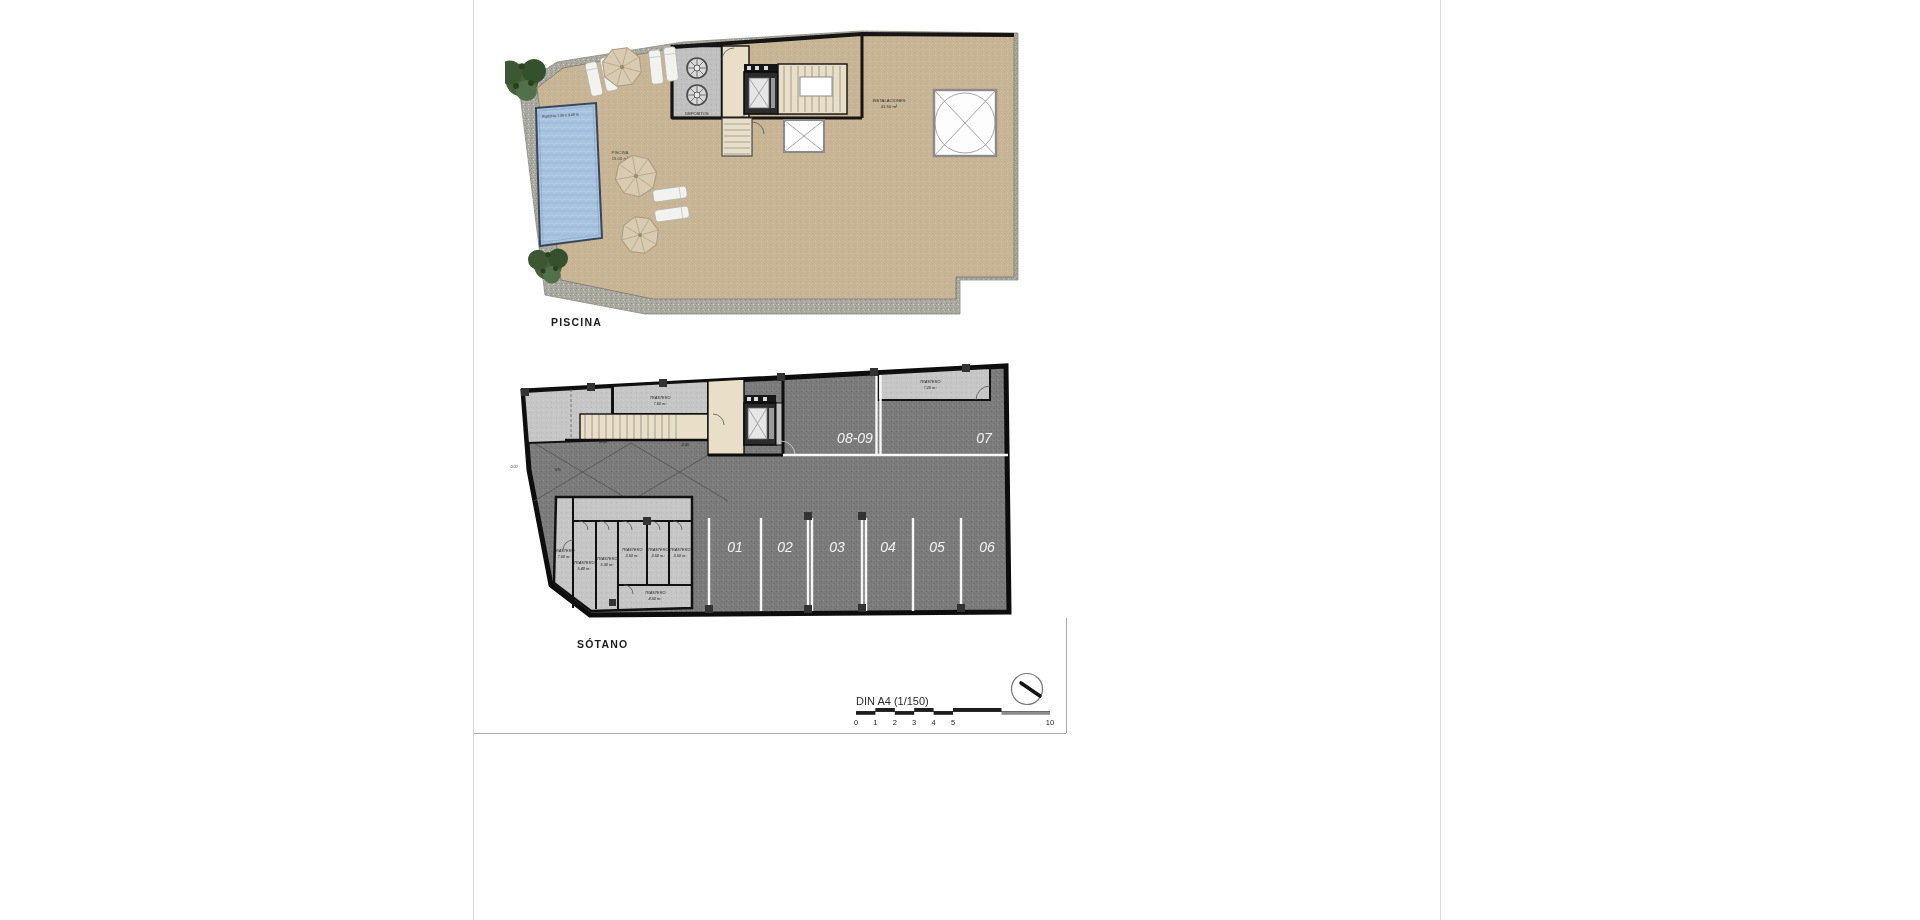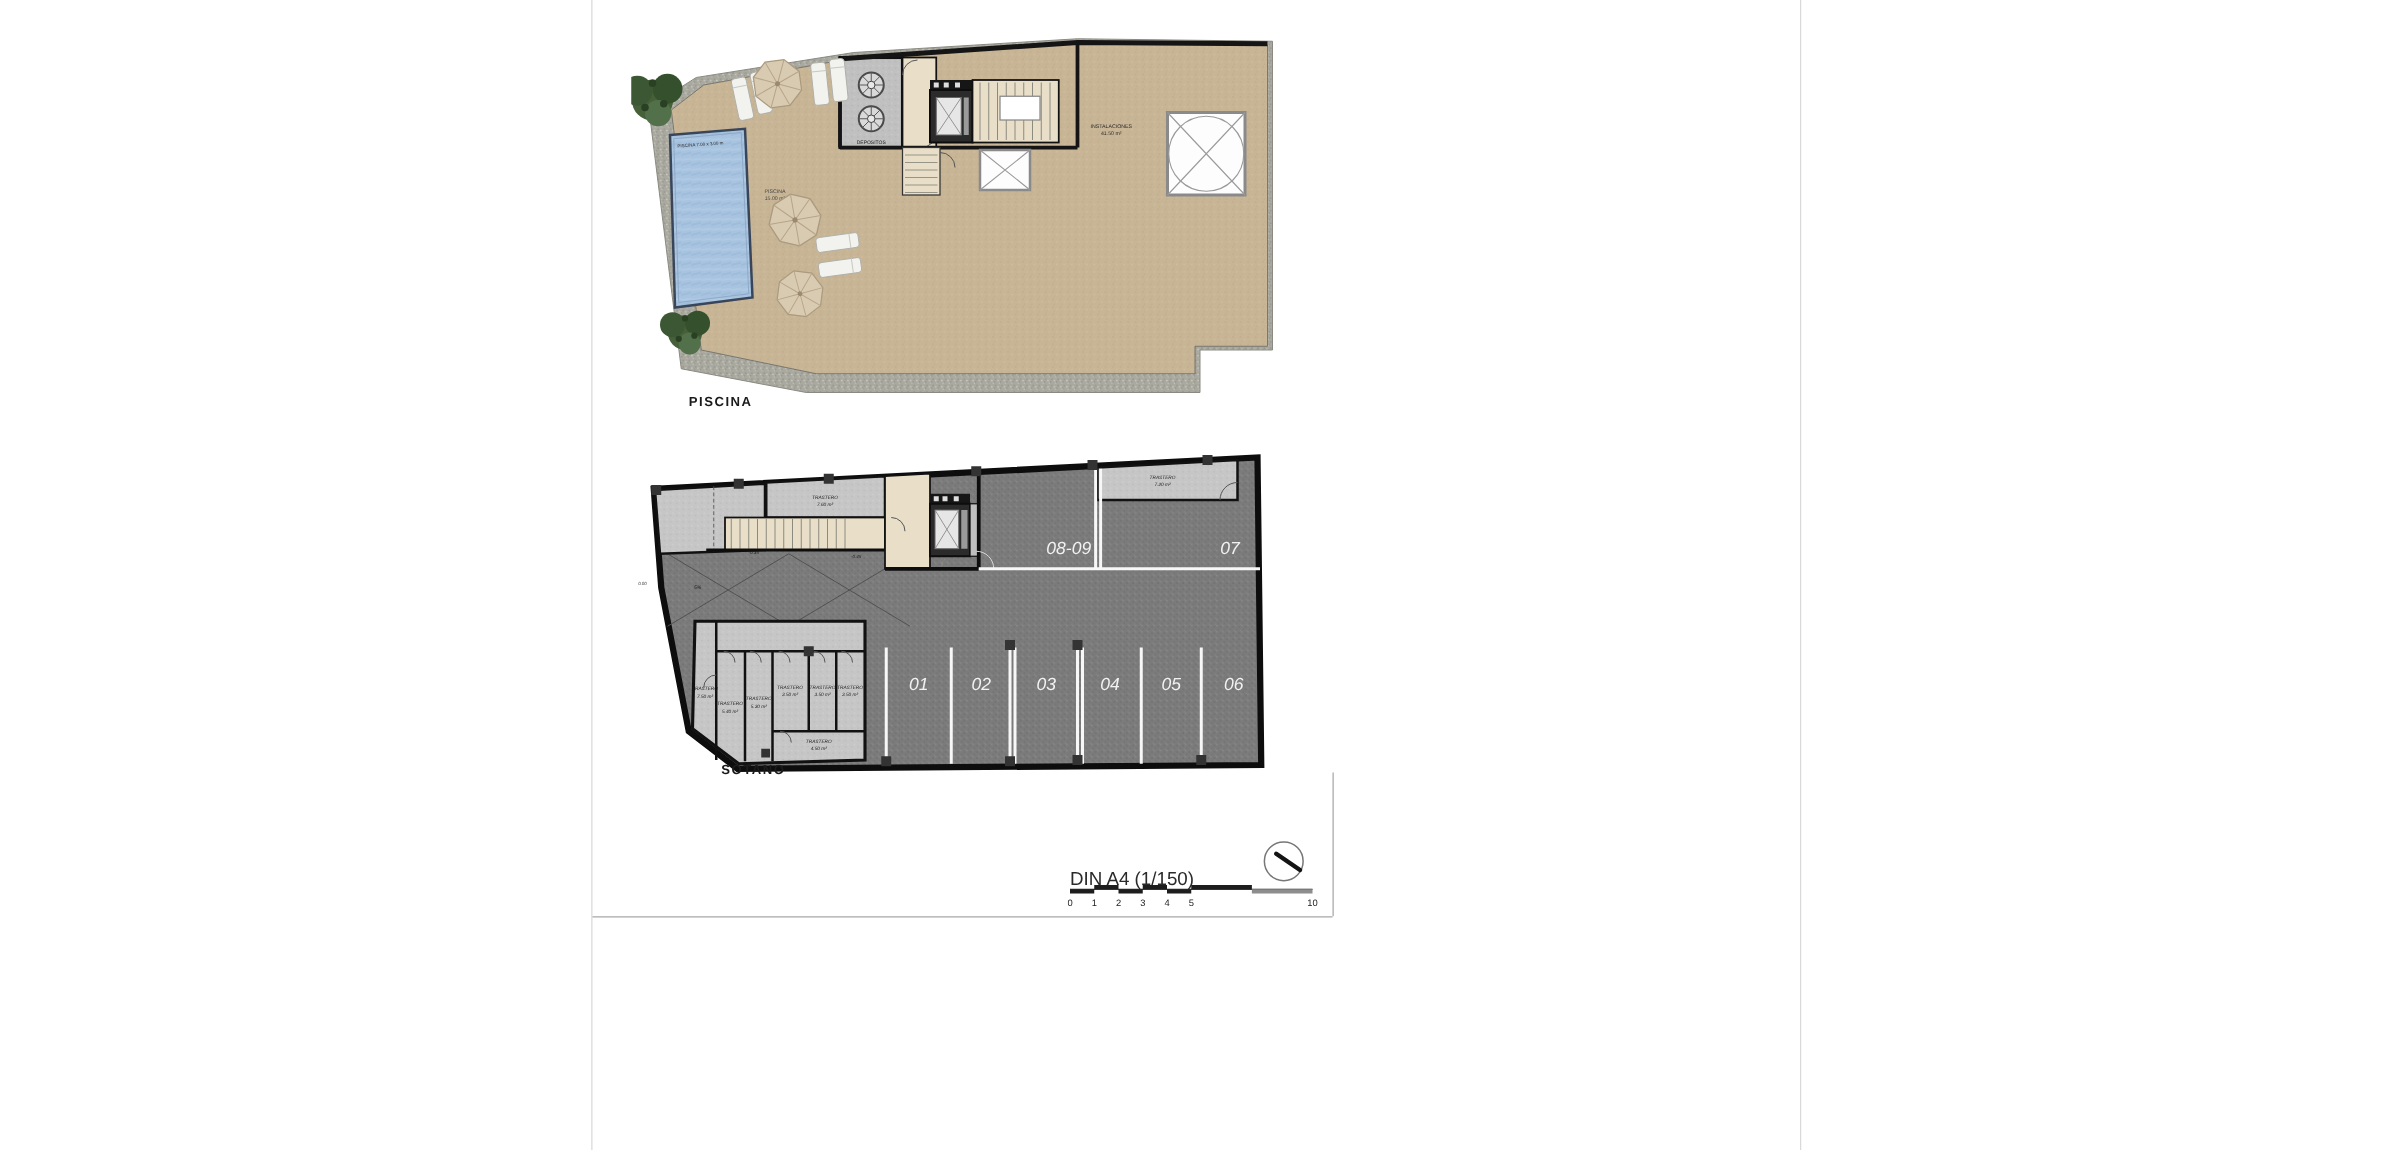--- a/index.html
+++ b/index.html
@@ -3,21 +3,21 @@
 <meta charset="utf-8">
 <style>
   html,body{margin:0;padding:0;background:#ffffff;}
   .canvas{position:relative;width:1920px;height:920px;background:#ffffff;overflow:hidden;
           font-family:"Liberation Sans","DejaVu Sans",sans-serif;}
   .vline{position:absolute;width:1px;background:#d9d9d9;top:0;height:920px;}
   .frame-h{position:absolute;height:1px;background:#a8a8a8;}
   .frame-v{position:absolute;width:1px;background:#a8a8a8;}
   .plan{position:absolute;}
   .plan-title{position:absolute;font-size:10.5px;font-weight:600;letter-spacing:1.2px;color:#1b1b1b;}
-  .din-label{position:absolute;left:856px;top:695px;font-size:15px;color:#2a2a2a;}
+  .din-label{position:absolute;left:856px;top:695px;font-size:11px;color:#2a2a2a;}
   svg text{font-family:"Liberation Sans","DejaVu Sans",sans-serif;}
 </style>
 </head>
 <body>
 
 <div class="canvas">
 
   <div class="vline" style="left:473px;"></div>
   <div class="vline" style="left:1440px;"></div>
   <div class="frame-h" style="left:474px;top:733px;width:592px;"></div>
@@ -299,21 +299,21 @@
         <text x="479" y="88">07</text>
         <text x="230" y="197">01</text>
         <text x="280" y="197">02</text>
         <text x="332" y="197">03</text>
         <text x="383" y="197">04</text>
         <text x="432" y="197">05</text>
         <text x="482" y="197">06</text>
       </g>
     </svg>
   </div>
-  <div class="plan-title" style="left:577px;top:610px;">SÓTANO</div>
+  <div class="plan-title" style="left:577px;top:638px;">SÓTANO</div>
 
   <div class="din-label">DIN A4 (1/150)</div>
 
   <div class="plan" style="left:854px;top:705px;width:210px;height:26px;">
     <svg width="210" height="26" viewBox="0 0 210 26">
       <rect x="2" y="6" width="194" height="0.9" fill="#222"></rect>
       <g fill="#1d1d1d">
         <rect x="21.4" y="3" width="19.4" height="3.4"></rect>
         <rect x="60.2" y="3" width="19.4" height="3.4"></rect>
         <rect x="99" y="3" width="48.5" height="3.4"></rect>

